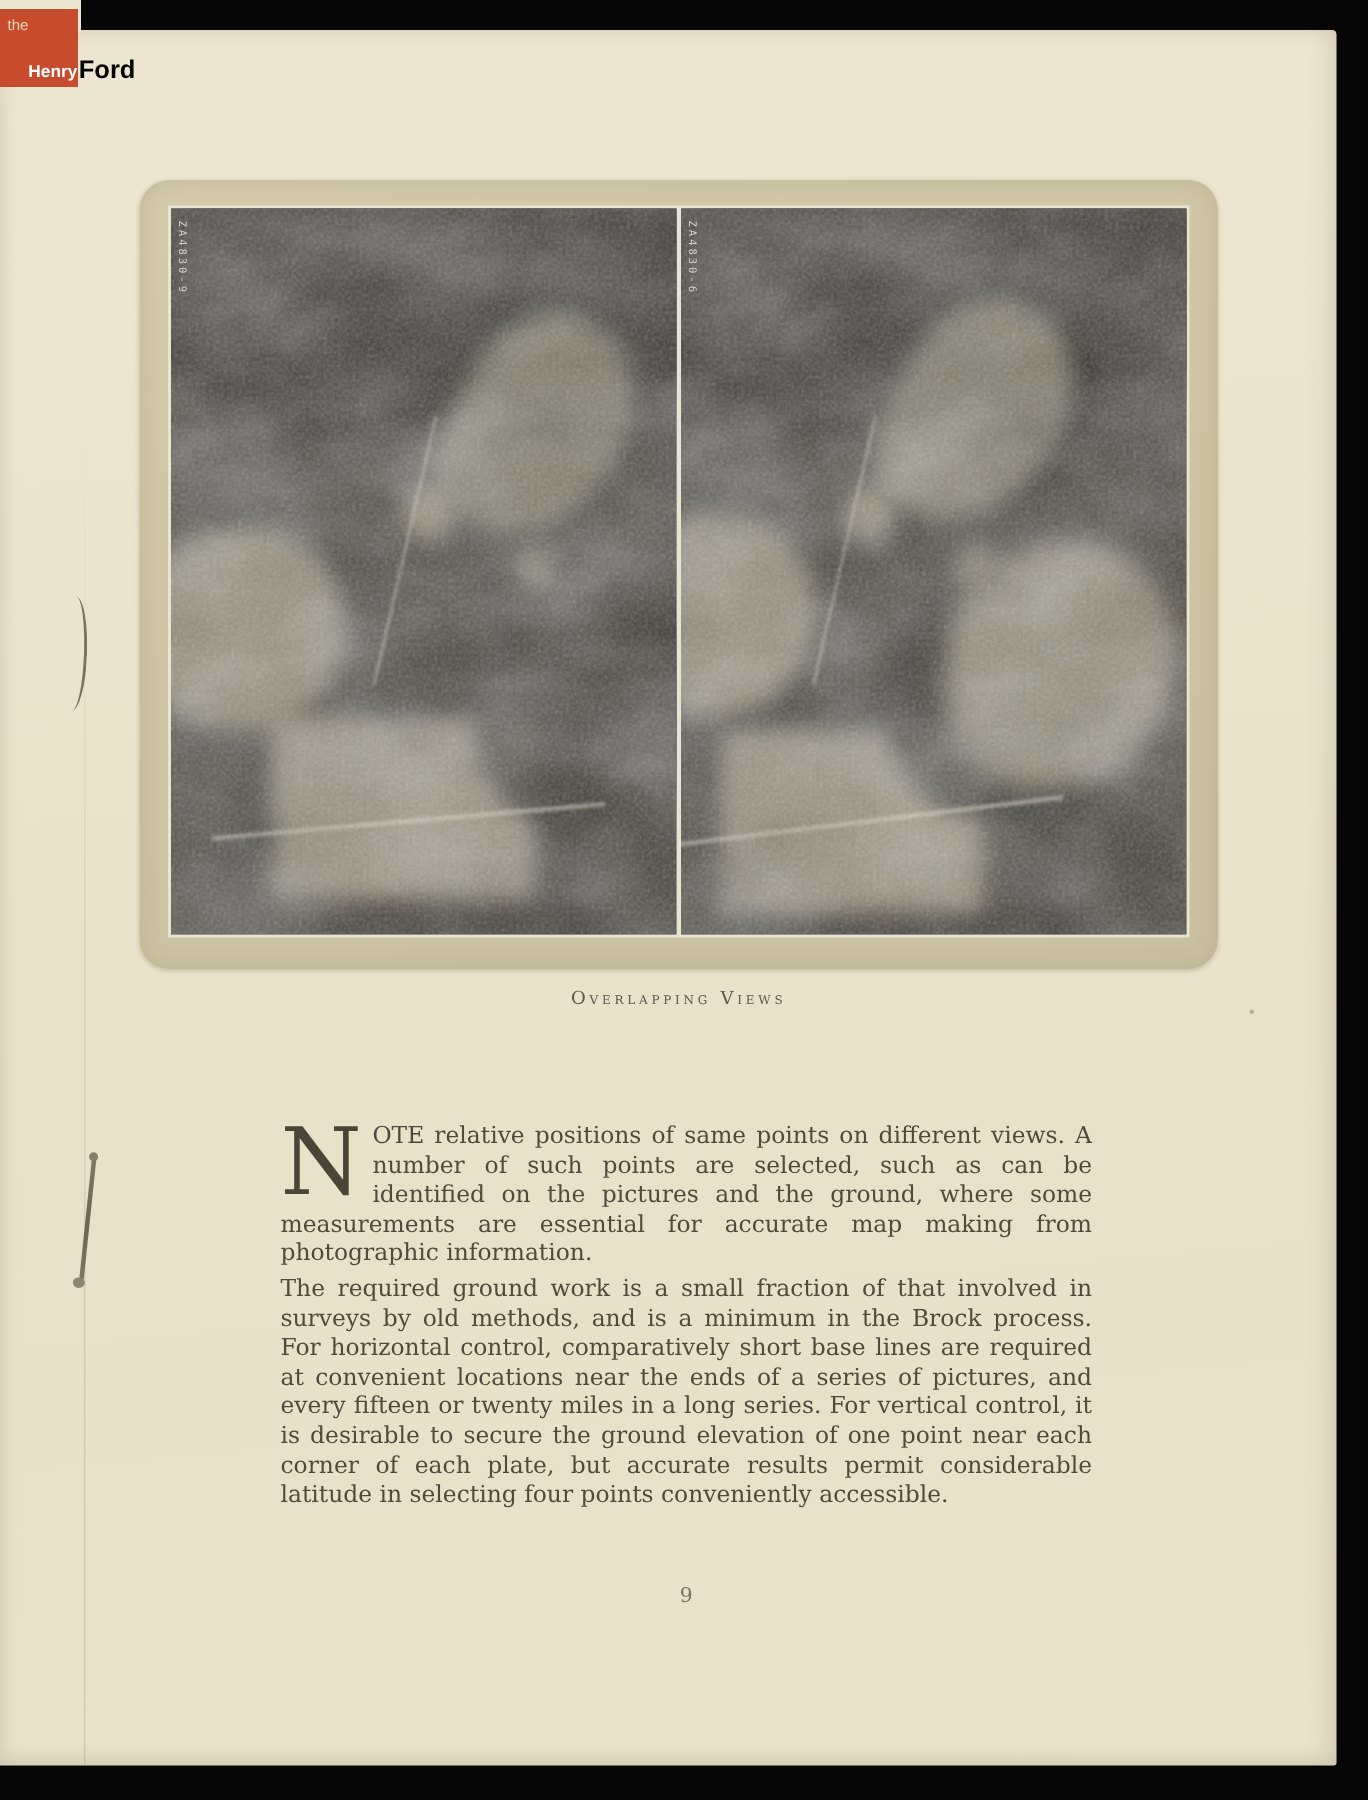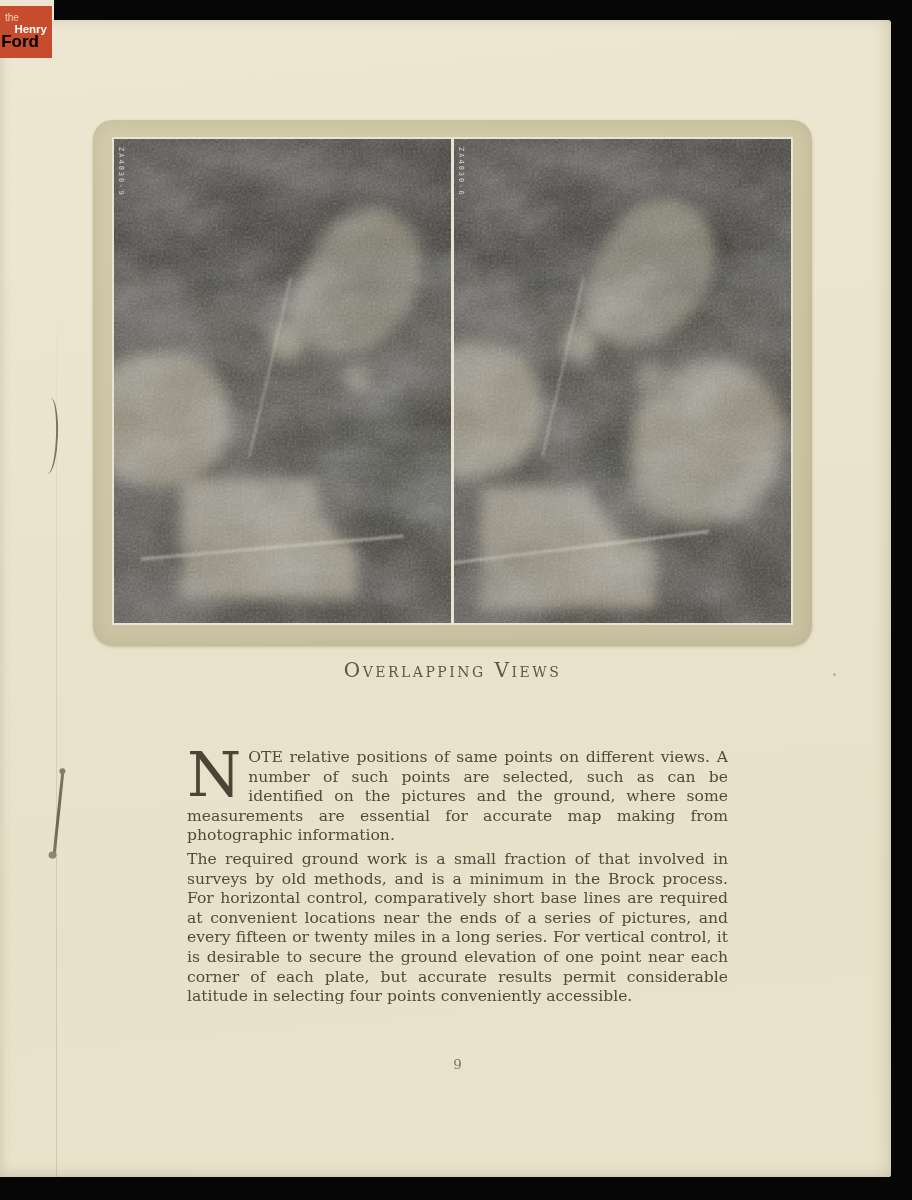--- a/index.html
+++ b/index.html
@@ -22,26 +22,26 @@
   }
   .crease{
     position:absolute;left:56px;top:260px;width:1px;height:897px;
     background:linear-gradient(180deg,rgba(110,100,75,0) 0%,rgba(110,100,75,.14) 40%,rgba(110,100,75,.20) 100%);
   }
   .speck{position:absolute;left:833px;top:653px;width:3px;height:3px;border-radius:50%;background:#b9b099;}
 
   
   .logo{
     position:absolute;left:0;top:6px;width:52px;height:52px;z-index:30;
-    display:flex;flex-direction:column;justify-content:flex-start;
+    display:flex;flex-direction:row;justify-content:flex-start;
     padding:5px 4px 4px 4px;box-sizing:border-box;
     font-family:"Liberation Sans","DejaVu Sans",sans-serif;
   }
   .logo .the{color:#ead9b8;font-size:10px;line-height:10px;margin:2px 0 0 1px;}
-  .logo .henry{color:#fff;font-weight:bold;font-size:11.5px;line-height:12px;align-self:flex-end;margin:0 1px 0 16px;}
+  .logo .henry{color:#fff;font-weight:bold;font-size:11.5px;line-height:12px;align-self:flex-end;margin:0 1px 0 0;}
   .logo .ford{color:#000000;font-weight:bold;font-size:17px;line-height:14px;align-self:flex-end;margin:0 9px 0 0;}
 
   
   .staple1{
     position:absolute;left:44px;top:398px;width:12px;height:76px;
     border-right:2.5px solid #655f4e;border-radius:0 60% 65% 0/0 50% 50% 0;
     transform:rotate(2deg);opacity:.85;
   }
   .staple2{
     position:absolute;left:57px;top:772px;width:3px;height:82px;
@@ -92,21 +92,21 @@
     writing-mode:vertical-rl;
     color:rgba(240,237,225,.8);font-family:"DejaVu Sans Mono",monospace;
     font-size:7px;letter-spacing:2px;
   }
   .grain{position:absolute;left:0;top:0;width:100%;height:100%;z-index:3;}
 
   
   .caption{
     position:absolute;left:93px;top:638px;width:719px;text-align:center;
     font-variant:small-caps;letter-spacing:2.5px;
-    font-size:20px;color:#5d564a;
+    font-size:12px;color:#5d564a;
   }
 
   
   .bodytext{
     position:absolute;left:187px;top:728px;width:541px;
     font-size:15.6px;line-height:19.6px;color:#504a3c;
     text-align:justify;
   }
   .bodytext p{margin:0;}
   .bodytext p + p{margin-top:4px;}

